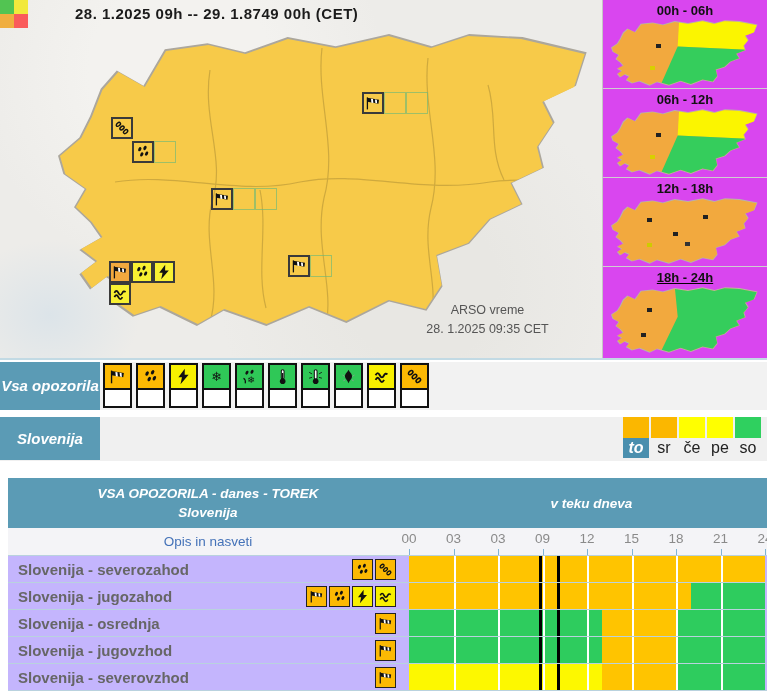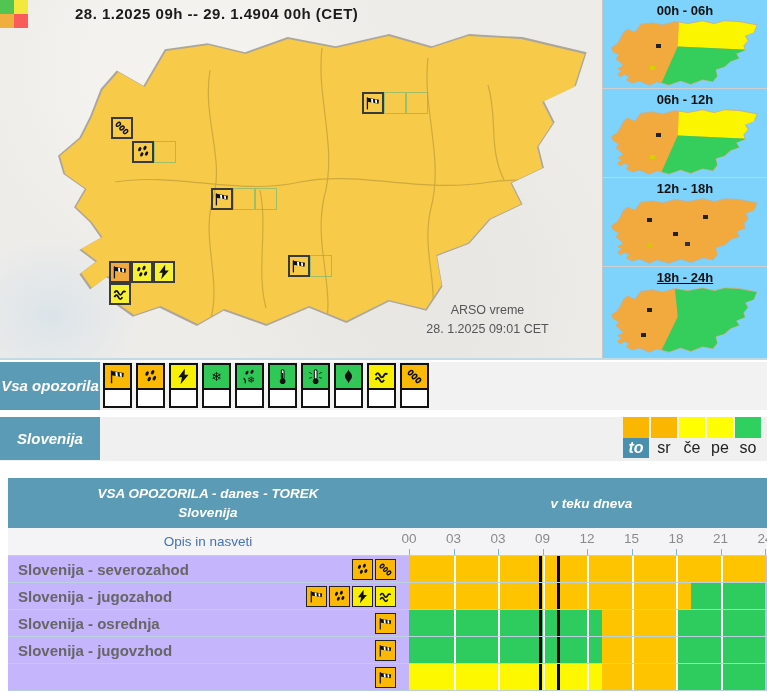--- a/index.html
+++ b/index.html
@@ -18,21 +18,21 @@
   .map-header { position:absolute; left:75px; top:5px; font-size:15px; font-weight:bold; color:#1b1b1b; letter-spacing:0.5px; }
   .slo-wrap { position:absolute; left:60px; top:30px; width:530px; height:300px; }
   .slo-clip { clip-path: var(--slo); }
   .slo-outline { position:absolute; left:-2px; top:-2px; right:-2px; bottom:-2px; background:#ACA79C; }
   .slo-fill { position:absolute; inset:0; background:#F7CA49; }
   .map-warning { position:absolute; width:22px; height:22px; border:2px solid #3a3a3a; display:flex; align-items:center; justify-content:center; }
   .ghost-cell { position:absolute; width:22px; height:22px; border:1px solid rgba(110,185,120,.65); }
   .map-attrib { position:absolute; left:380px; top:301px; width:215px; text-align:center; color:#555; font-size:12.5px; line-height:1.5; }
 
   
-  .period-col { position:absolute; left:602px; top:0; width:165px; height:358px; background:#7dd3fc; border-left:1px solid #C6C6C6; }
+  .period-col { position:absolute; left:602px; top:0; width:165px; height:358px; background:#d946ef; border-left:1px solid #C6C6C6; }
   .period-panel { position:relative; width:100%; height:89px; border-bottom:1px solid #CFCFCF; }
   .period-panel:last-child { border-bottom:none;text-decoration:underline; }
   .period-label { text-align:center; font-size:13px; font-weight:bold; color:#111; padding-top:3px; }
   .mini-map { position:relative; width:146px; height:66px; margin:2px auto 0; }
   .mini-layer { position:absolute; inset:0; }
   .mini-outline { position:absolute; left:-1px; top:-1px; right:-1px; bottom:-1px; background:#B8B3A8; }
   .zone { position:absolute; inset:0; }
   .zone-northeast { clip-path: polygon(46% 0, 100% 0, 100% 46%, 45% 40%); }
   .zone-southeast { clip-path: polygon(45% 40%, 100% 46%, 100% 100%, 33% 100%); }
   .zone-east { clip-path: polygon(43% 0, 100% 0, 100% 100%, 33% 100%, 45% 45%); }
@@ -86,21 +86,21 @@
 
   <div class="map-section">
     <div class="map-panel">
       <div class="sea"></div>
       <div class="severity-legend" id="severity-legend">
           <div style="background: rgb(82, 196, 82);"></div>
           <div style="background: rgb(242, 233, 60);"></div>
           <div style="background: rgb(240, 174, 63);"></div>
           <div style="background: rgb(250, 91, 91);"></div>
         </div>
-      <div class="map-header">28. 1.2025  09h  --  29. 1.4904  00h    (CET)</div>
+      <div class="map-header">28. 1.2025  09h  --  29. 1.8749  00h    (CET)</div>
 
       <div class="slo-wrap">
         <div class="slo-outline slo-clip"></div>
         <div class="slo-fill slo-clip">
           <svg class="ic" width="530" height="300" viewBox="0 0 530 300">
             <g fill="none" stroke="#C8A43C" stroke-width="1.2" opacity="0.85">
               <path d="M150,40 C142,90 166,130 152,172 C142,212 162,252 150,292"></path>
               <path d="M262,18 C256,68 278,118 264,168 C254,214 274,256 266,296"></path>
               <path d="M368,28 C362,78 384,128 371,178 C361,220 379,254 371,288"></path>
               <path d="M55,152 C115,142 178,166 240,152 C300,140 360,164 430,152 C470,146 502,156 528,150"></path>
@@ -207,21 +207,21 @@
           <div class="ghost-cell" style="left: 384px; top: 92px;"></div>
           <div class="ghost-cell" style="left: 406px; top: 92px;"></div>
           <div class="ghost-cell" style="left: 154px; top: 141px;"></div>
           <div class="ghost-cell" style="left: 233px; top: 188px;"></div>
           <div class="ghost-cell" style="left: 255px; top: 188px;"></div>
           <div class="ghost-cell" style="left: 310px; top: 255px;"></div>
         </div>
 
       <div class="map-attrib">
         <div>ARSO vreme</div>
-        <div>28. 1.2025  09:01 CET</div>
+        <div>28. 1.2025  09:35 CET</div>
       </div>
     </div>
 
     <div class="period-col" id="period-col">
         <div class="period-panel">
           <div class="period-label">00h - 06h</div>
           <div class="mini-map">
             <div class="mini-outline slo-clip"></div>
             <div class="mini-layer slo-clip" style="background:#F2A93E"></div>
             <div class="zone zone-northeast">
@@ -593,20 +593,21 @@
               <div class="tl-grid" style="left:62.5%"></div>
               <div class="tl-grid" style="left:75%"></div>
               <div class="tl-grid" style="left:87.5%"></div>
               <div class="now-line" style="left:36.45833333333333%"></div>
               <div class="now-line" style="left:41.66666666666667%"></div>
             </div>
           </div>
         </div>
         <div class="t-row">
           <div class="r-left">
+            <span class="r-label">Slovenija - severovzhod</span>
             <span class="r-icons">
               <div class="r-icon" style="background:#FCB903">
                 <svg class="ic" width="15" height="15" viewBox="0 0 20 20">
                   <path d="M3 3 v15" stroke="#111" stroke-width="1.6"></path>
                   <path d="M3 3.5 L17.5 6 L16.8 11 L3 8.5 Z" fill="#111"></path>
                   <path d="M7.5 4.6 l.5 5 2.4 .4 -.5 -5 Z" fill="#fff"></path>
                   <path d="M12.5 5.5 l.45 4.6 2.2 .35 -.4 -4.6 Z" fill="#fff"></path>
                 </svg>
               </div>
             </span>

